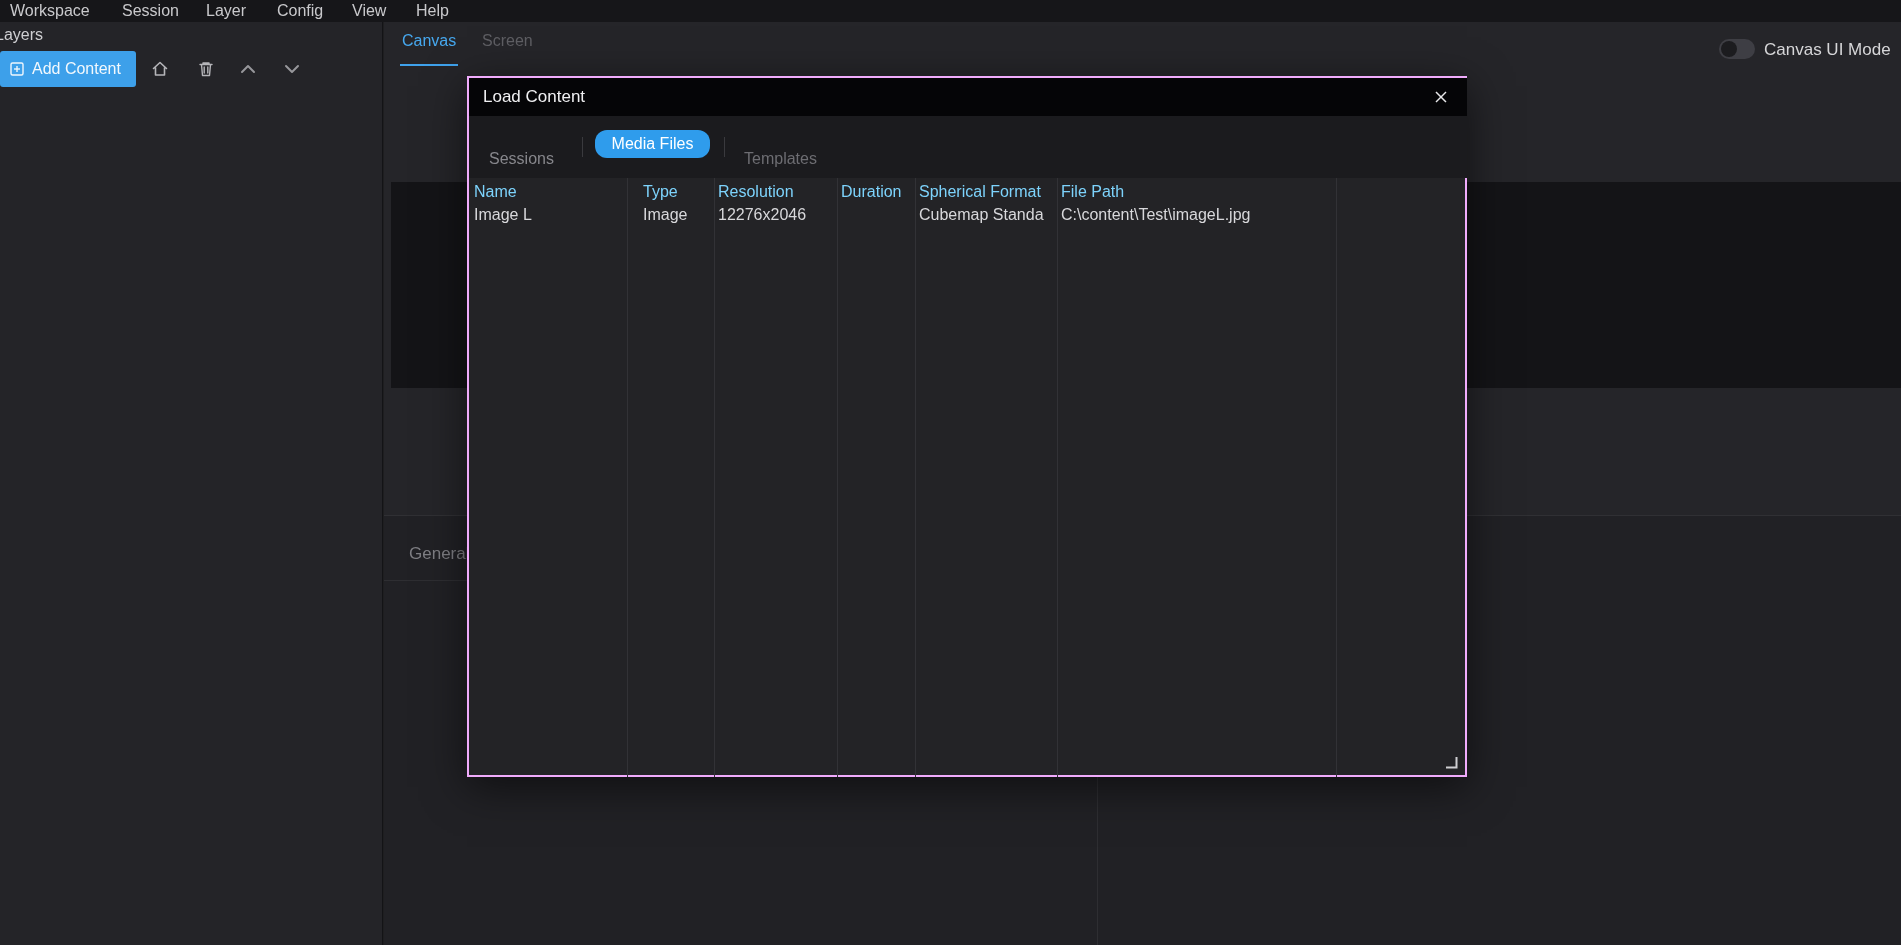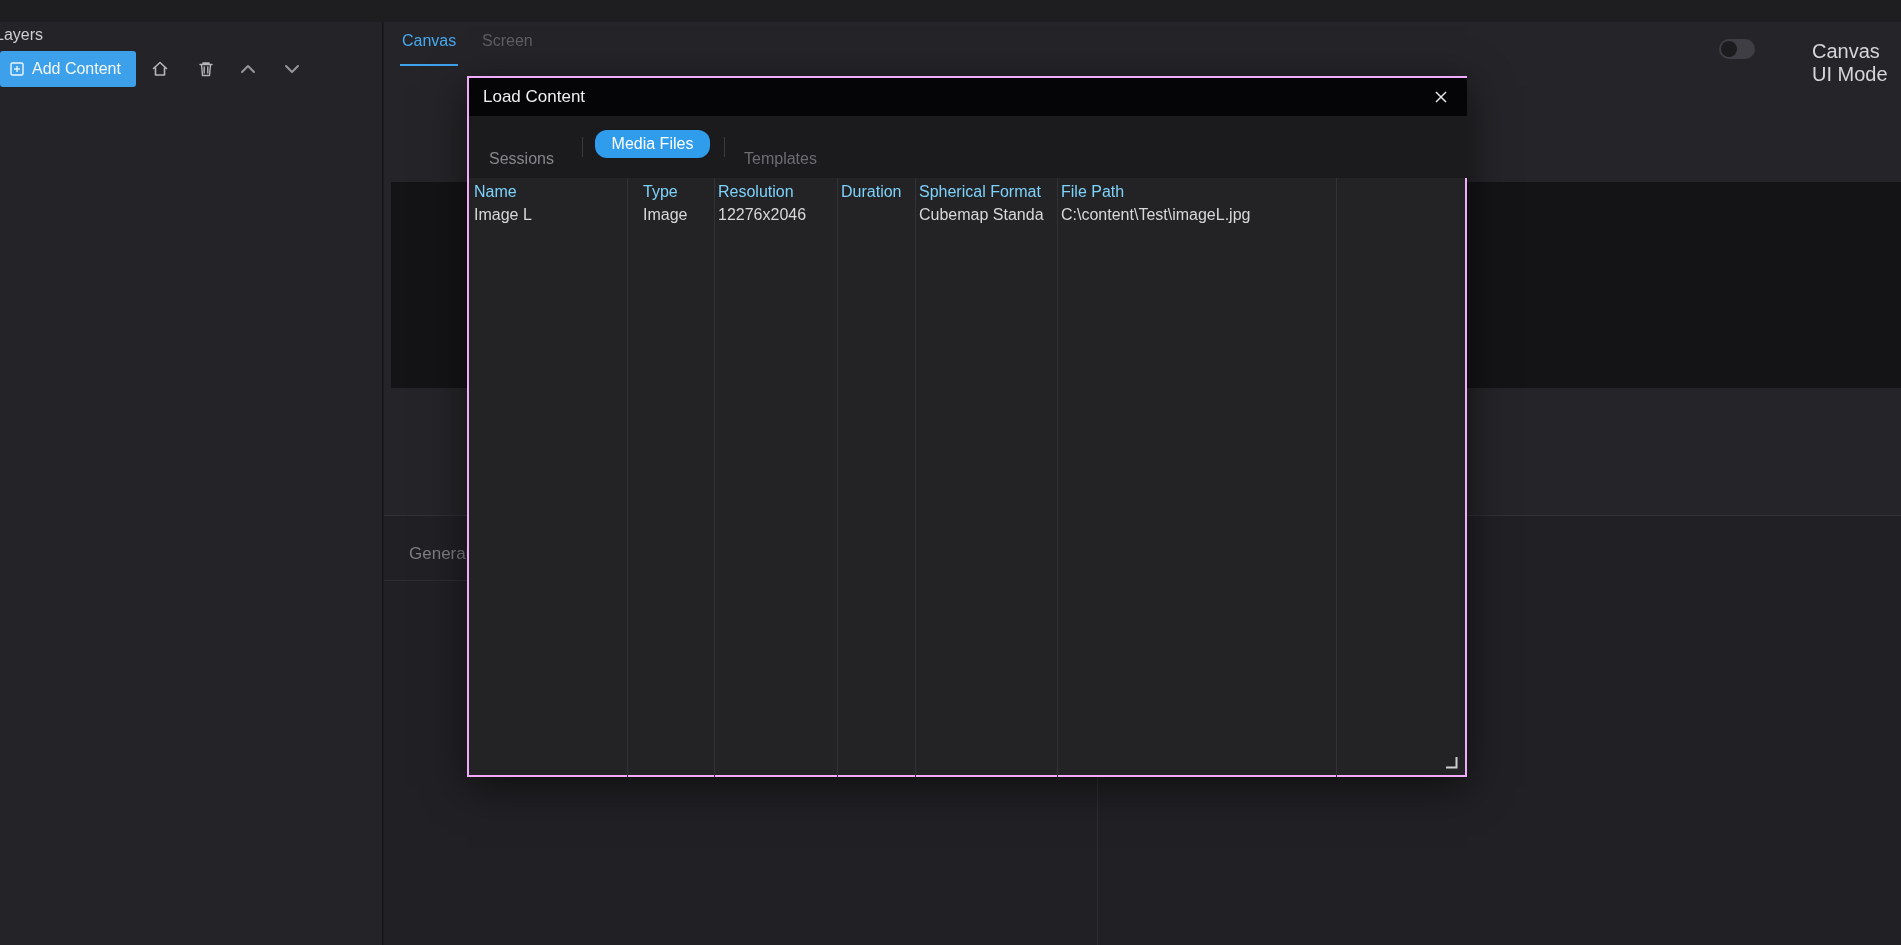--- a/index.html
+++ b/index.html
@@ -18,21 +18,21 @@
     color:#f2f8fd; font-size:16px; display:flex; align-items:center; gap:7px; padding-left:9px; cursor:pointer; }
   .icon-btn { position:absolute; top:34px; width:26px; height:26px; display:flex; align-items:center; justify-content:center; cursor:pointer; }
 
   
   #main { position:absolute; left:384px; top:22px; width:1517px; height:923px; background:#252529; }
   .main-tab { position:absolute; top:10px; height:34px; font-size:16px; cursor:pointer; }
   #tab-canvas { left:16px; color:#46a8ef; border-bottom:2px solid #3fa2ec; padding:0 2px; }
   #tab-screen { left:98px; color:#5e5e63; }
   #toggle { position:absolute; left:1335px; top:17px; width:36px; height:20px; border-radius:10px; background:#3e3e44; cursor:pointer; }
   #toggle-knob { position:absolute; left:2px; top:2px; width:16px; height:16px; border-radius:50%; background:#1c1c1f; }
-  #toggle-label { position:absolute; left:1380px; top:18px; font-size:20px; color:#d6d6d8;margin-left:48px; }
+  #toggle-label { position:absolute; left:1380px; top:18px; font-size:17px; color:#d6d6d8; }
   #canvas-viewport { position:absolute; left:7px; top:160px; width:1510px; height:206px; background:#141417; }
   #lower-region { position:absolute; left:0; top:493px; width:1517px; height:430px; background:#212125; border-top:1px solid #303034; }
   #general-label { position:absolute; left:25px; top:28px; font-size:17px; color:#7e7e83; cursor:pointer; }
   #general-underline { position:absolute; left:0; top:64px; width:713px; height:1px; background:#2e2e32; }
   #props-vdivider { position:absolute; left:713px; top:0; width:1px; height:430px; background:#2e2e32; }
 
   
   #modal { position:absolute; left:467px; top:76px; width:1000px; height:701px; background:#232326;
     border:2px solid #f0abfc; box-shadow:0 10px 40px rgba(0,0,0,.55); }
   #modal-title-bar { position:absolute; left:0; top:0; width:998px; height:38px; background:#050507;
@@ -54,20 +54,28 @@
   #table-row { position:absolute; left:0; top:28px; width:998px; height:22px; cursor:pointer; }
   .td { position:absolute; top:0; font-size:16px; color:#d8d8db; white-space:nowrap; }
   .cx0 { left:5px; } .cx1 { left:162px;margin-left:12px; } .cx2 { left:249px; } .cx3 { left:372px; } .cx4 { left:450px; } .cx5 { left:592px; }
   #resize-handle { position:absolute; right:6px; bottom:5px; width:16px; height:16px; cursor:nwse-resize; }
 </style>
 </head>
 <body>
 
 <div id="app">
 
+  <div id="menubar">
+    <span class="menu-item" style="left:10px">Workspace</span>
+    <span class="menu-item" style="left:122px">Session</span>
+    <span class="menu-item" style="left:206px">Layer</span>
+    <span class="menu-item" style="left:277px">Config</span>
+    <span class="menu-item" style="left:352px">View</span>
+    <span class="menu-item" style="left:416px">Help</span>
+  </div>
 
   <div id="sidebar">
     <span id="layers-title">Layers</span>
 
     <div id="add-content-btn">
       <span style="display:flex">
         <svg width="16" height="16" viewBox="0 0 16 16">
             <rect x="2" y="2" width="12" height="12" rx="1.5" fill="none" stroke="#eef6fd" stroke-width="1.4"></rect>
             <line x1="8" y1="5" x2="8" y2="11" stroke="#eef6fd" stroke-width="1.4"></line>
             <line x1="5" y1="8" x2="11" y2="8" stroke="#eef6fd" stroke-width="1.4"></line>

